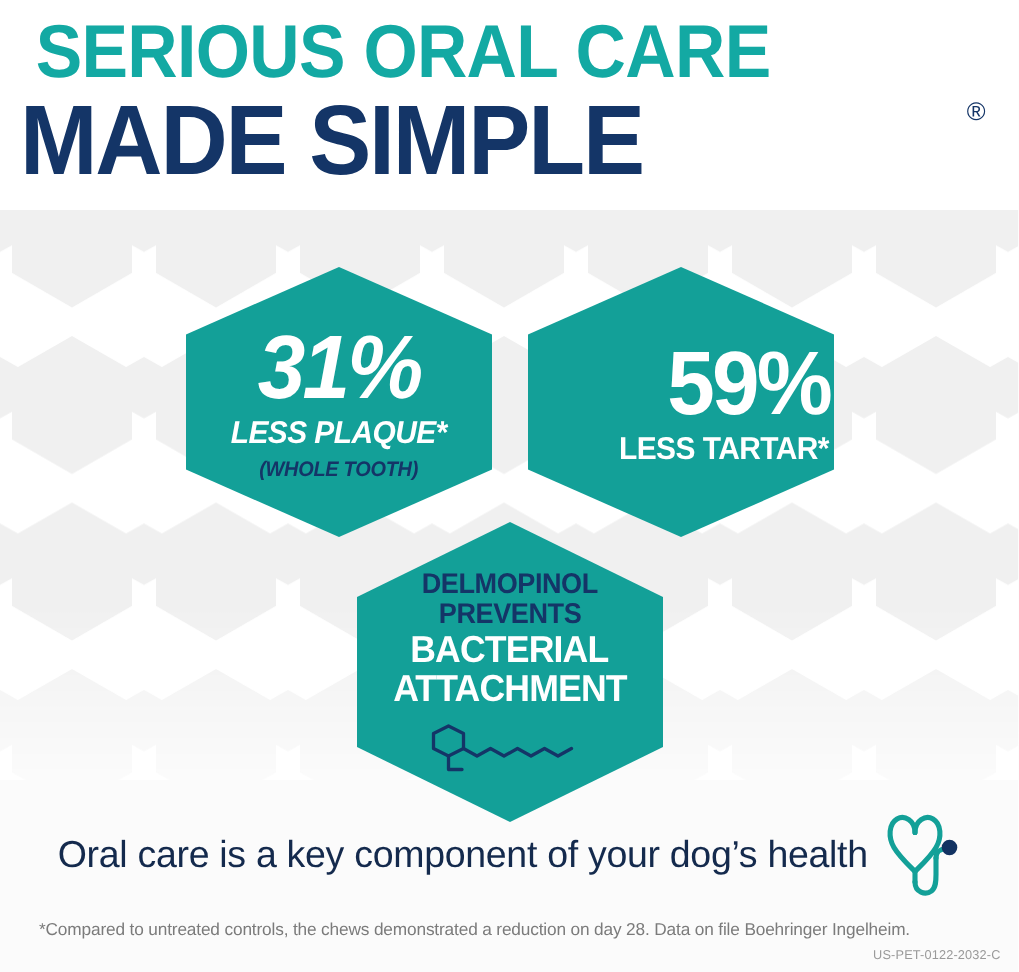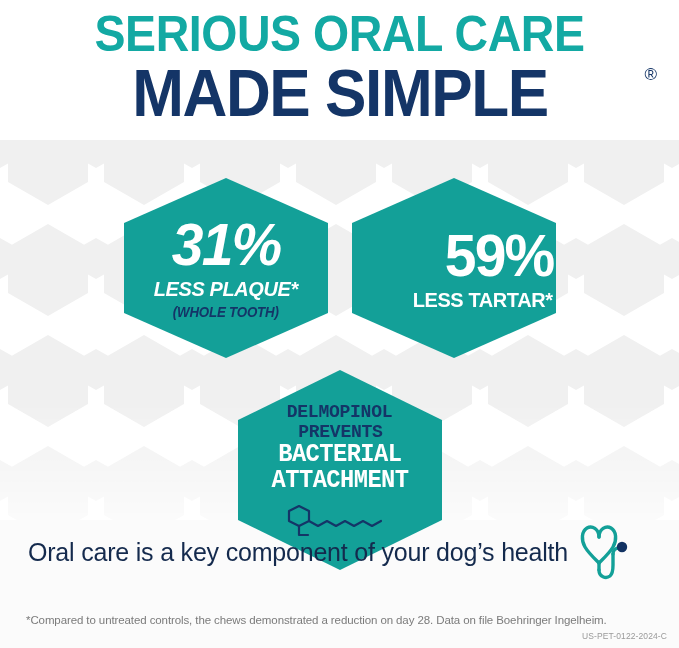--- a/index.html
+++ b/index.html
@@ -22,21 +22,20 @@
     left:0; top:0; width:679px; height:560px;
     z-index:0;
     pointer-events:none;
   }
 
   
   .headline-block {
     position:absolute;
     left:0; top:0; width:679px;
     z-index:3;
-    text-align:center;
   }
   .headline-top {
     display:block;
     color:#13a9a3;
     font-family:"Liberation Sans", sans-serif;
     font-weight:bold;
     font-size:50px;
     line-height:52px;
     letter-spacing:-0.5px;
     transform:scaleX(0.93);
@@ -74,21 +73,21 @@
     display:flex;
     flex-direction:column;
     align-items:center;
     justify-content:center;
     text-align:center;
     -webkit-clip-path:polygon(50% 0%, 100% 25%, 100% 75%, 50% 100%, 0% 75%, 0% 25%);
     clip-path:polygon(50% 0%, 100% 25%, 100% 75%, 50% 100%, 0% 75%, 0% 25%);
   }
   #hex-plaque { left:124px; top:178px;  width:204px; height:180px;font-style:italic; }
   #hex-tartar { left:352px; top:178px;  width:204px; height:180px;align-items:flex-end; }
-  #hex-delmo  { left:238px; top:370px;  width:204px; height:200px;font-family:Liberation Mono, monospace; }
+  #hex-delmo  { left:238px; top:348px;  width:204px; height:200px; }
 
   .hex-pct {
     color:#ffffff;
     font-weight:bold;
     font-size:60px;
     line-height:60px;
     letter-spacing:-2px;
     transform:scaleX(0.95);
     margin-bottom:2px;
   }
@@ -123,25 +122,26 @@
     font-size:25px;
     line-height:26px;
     letter-spacing:-0.6px;
     transform:scaleX(0.95);
   }
   .molecule { margin-top:8px; }
 
   
   .tagline-row {
     position:absolute;
-    left:28px; top:531px;
+    left:28px; top:549px;
     width:625px; height:42px;
     z-index:4;
     display:flex;
     align-items:center;
+    justify-content:center;
   }
   .tagline-text {
     color:#142a4d;
     font-size:25px;
     line-height:30px;
     letter-spacing:-0.2px;
     white-space:nowrap;
   }
   .stethoscope {
     margin-left:6px;
@@ -240,15 +240,15 @@
         <path d="M25 16 C25 8 32 4 37 7 C42.5 10.3 43 19 39 26 C35.5 32 29 38 25 42"></path>
         <path d="M25 42 L25 49"></path>
         <path d="M25 49 C25 56 32 58 36 55 C39 52.6 39 48 39 44 L39 33"></path>
         <path d="M39 33 C39 29 42 27 45 27"></path>
       </g>
       <circle cx="48" cy="26" r="5.2" fill="#123262"></circle>
     </svg>
   </div>
 
   <div class="footnote">*Compared to untreated controls, the chews demonstrated a reduction on day 28. Data on file Boehringer Ingelheim.</div>
-  <div class="code">US-PET-0122-2024-C</div>
+  <div class="code">US-PET-0122-2032-C</div>
 
 </div>
 
 </body></html>

